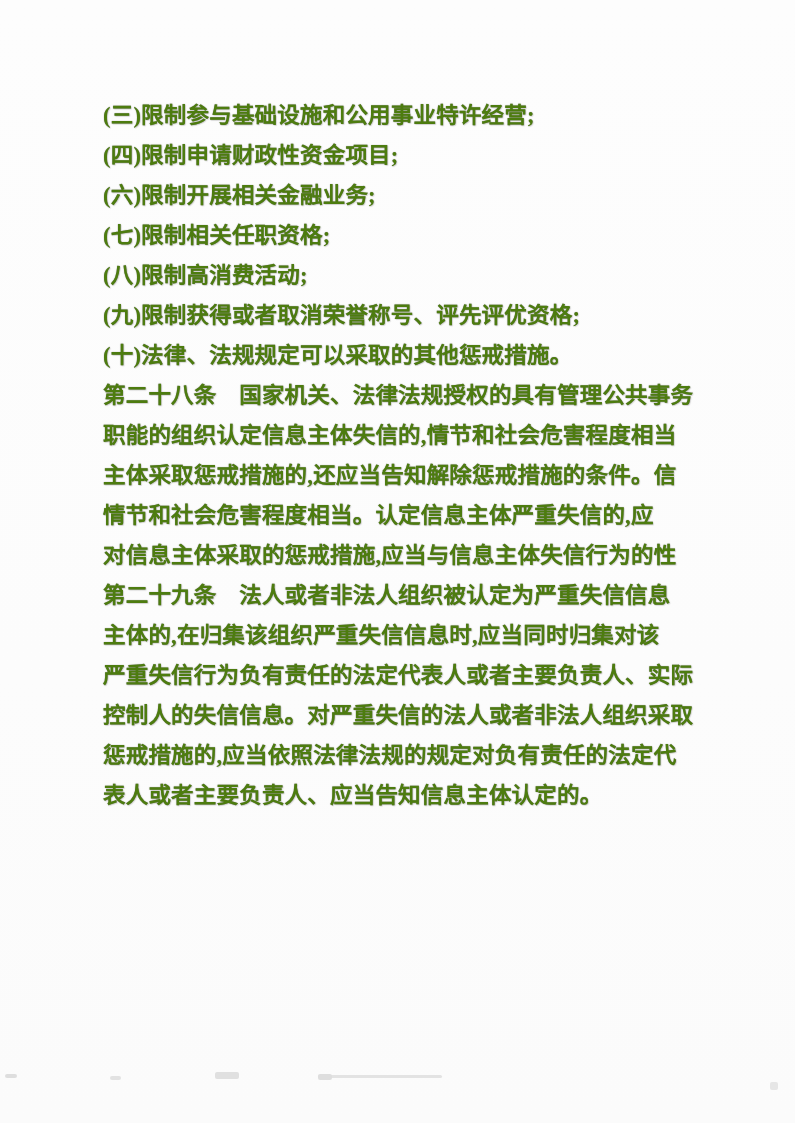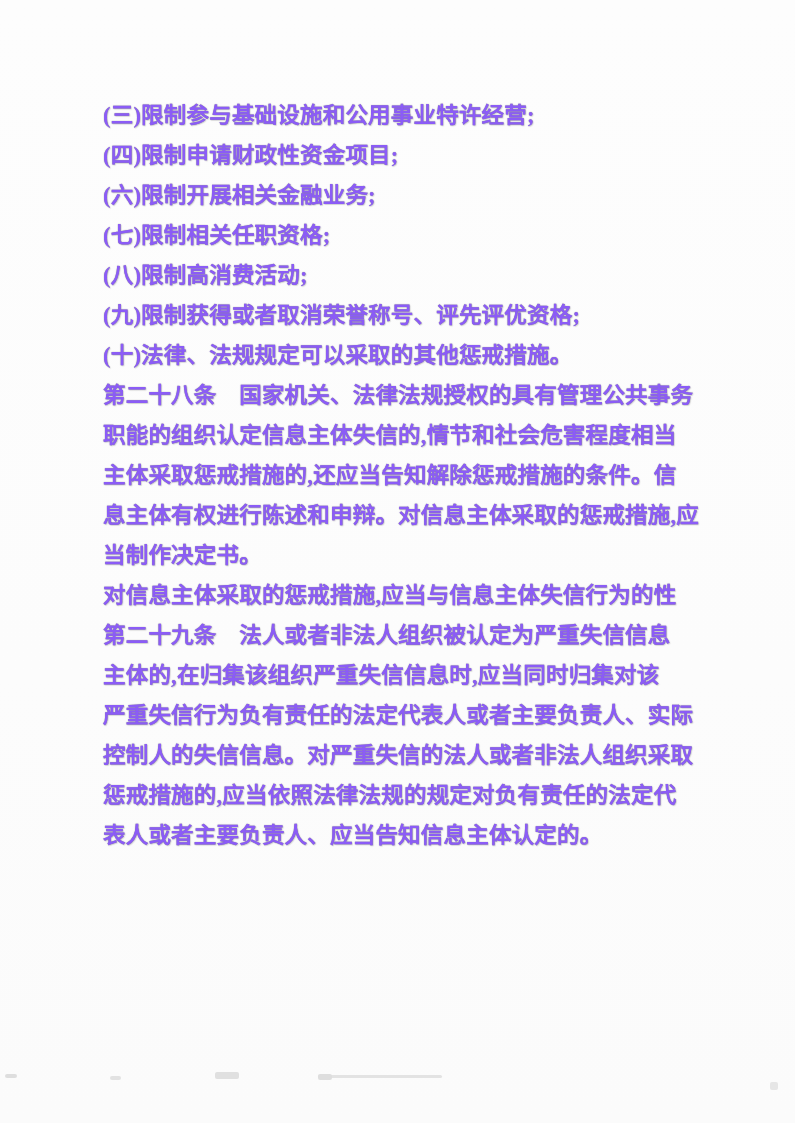--- a/index.html
+++ b/index.html
@@ -18,21 +18,21 @@
   .paper {
     position: absolute;
     inset: 0;
     background: linear-gradient(180deg, #fdfdfd 0%, #fcfcfc 60%, #fbfbfb 100%);
   }
   .doc {
     position: absolute;
     top: 96px;
     left: 103px;
     right: 60px;
-    color: #8b5cf6;
+    color: #4d7c0f;
   }
   .line {
     height: 40px;
     line-height: 40px;
     font-size: 22.5px;
     letter-spacing: 0.2px;
     font-weight: 600;
     white-space: pre;
     
     text-shadow: 0 0 1px rgba(20,20,20,0.55), 1px 1px 1px rgba(90,90,90,0.18);
@@ -60,22 +60,21 @@
 <div class="line">(三)限制参与基础设施和公用事业特许经营;</div>
     <div class="line">(四)限制申请财政性资金项目;</div>
     <div class="line">(六)限制开展相关金融业务;</div>
     <div class="line">(七)限制相关任职资格;</div>
     <div class="line">(八)限制高消费活动;</div>
     <div class="line">(九)限制获得或者取消荣誉称号、评先评优资格;</div>
     <div class="line">(十)法律、法规规定可以采取的其他惩戒措施。</div>
     <div class="line">第二十八条　国家机关、法律法规授权的具有管理公共事务</div>
     <div class="line">职能的组织认定信息主体失信的,情节和社会危害程度相当</div>
     <div class="line">主体采取惩戒措施的,还应当告知解除惩戒措施的条件。信</div>
-    <div class="line">息主体有权进行陈述和申辩。对信息主体采取的惩戒措施,应</div>
-    <div class="line">当制作决定书。</div>
+    <div class="line">情节和社会危害程度相当。认定信息主体严重失信的,应</div>
     <div class="line">对信息主体采取的惩戒措施,应当与信息主体失信行为的性</div>
     <div class="line">第二十九条　法人或者非法人组织被认定为严重失信信息</div>
     <div class="line">主体的,在归集该组织严重失信信息时,应当同时归集对该</div>
     <div class="line">严重失信行为负有责任的法定代表人或者主要负责人、实际</div>
     <div class="line">控制人的失信信息。对严重失信的法人或者非法人组织采取</div>
     <div class="line">惩戒措施的,应当依照法律法规的规定对负有责任的法定代</div>
     <div class="line">表人或者主要负责人、应当告知信息主体认定的。</div>
   </div>
 
 <div class="smudge s1"></div>

